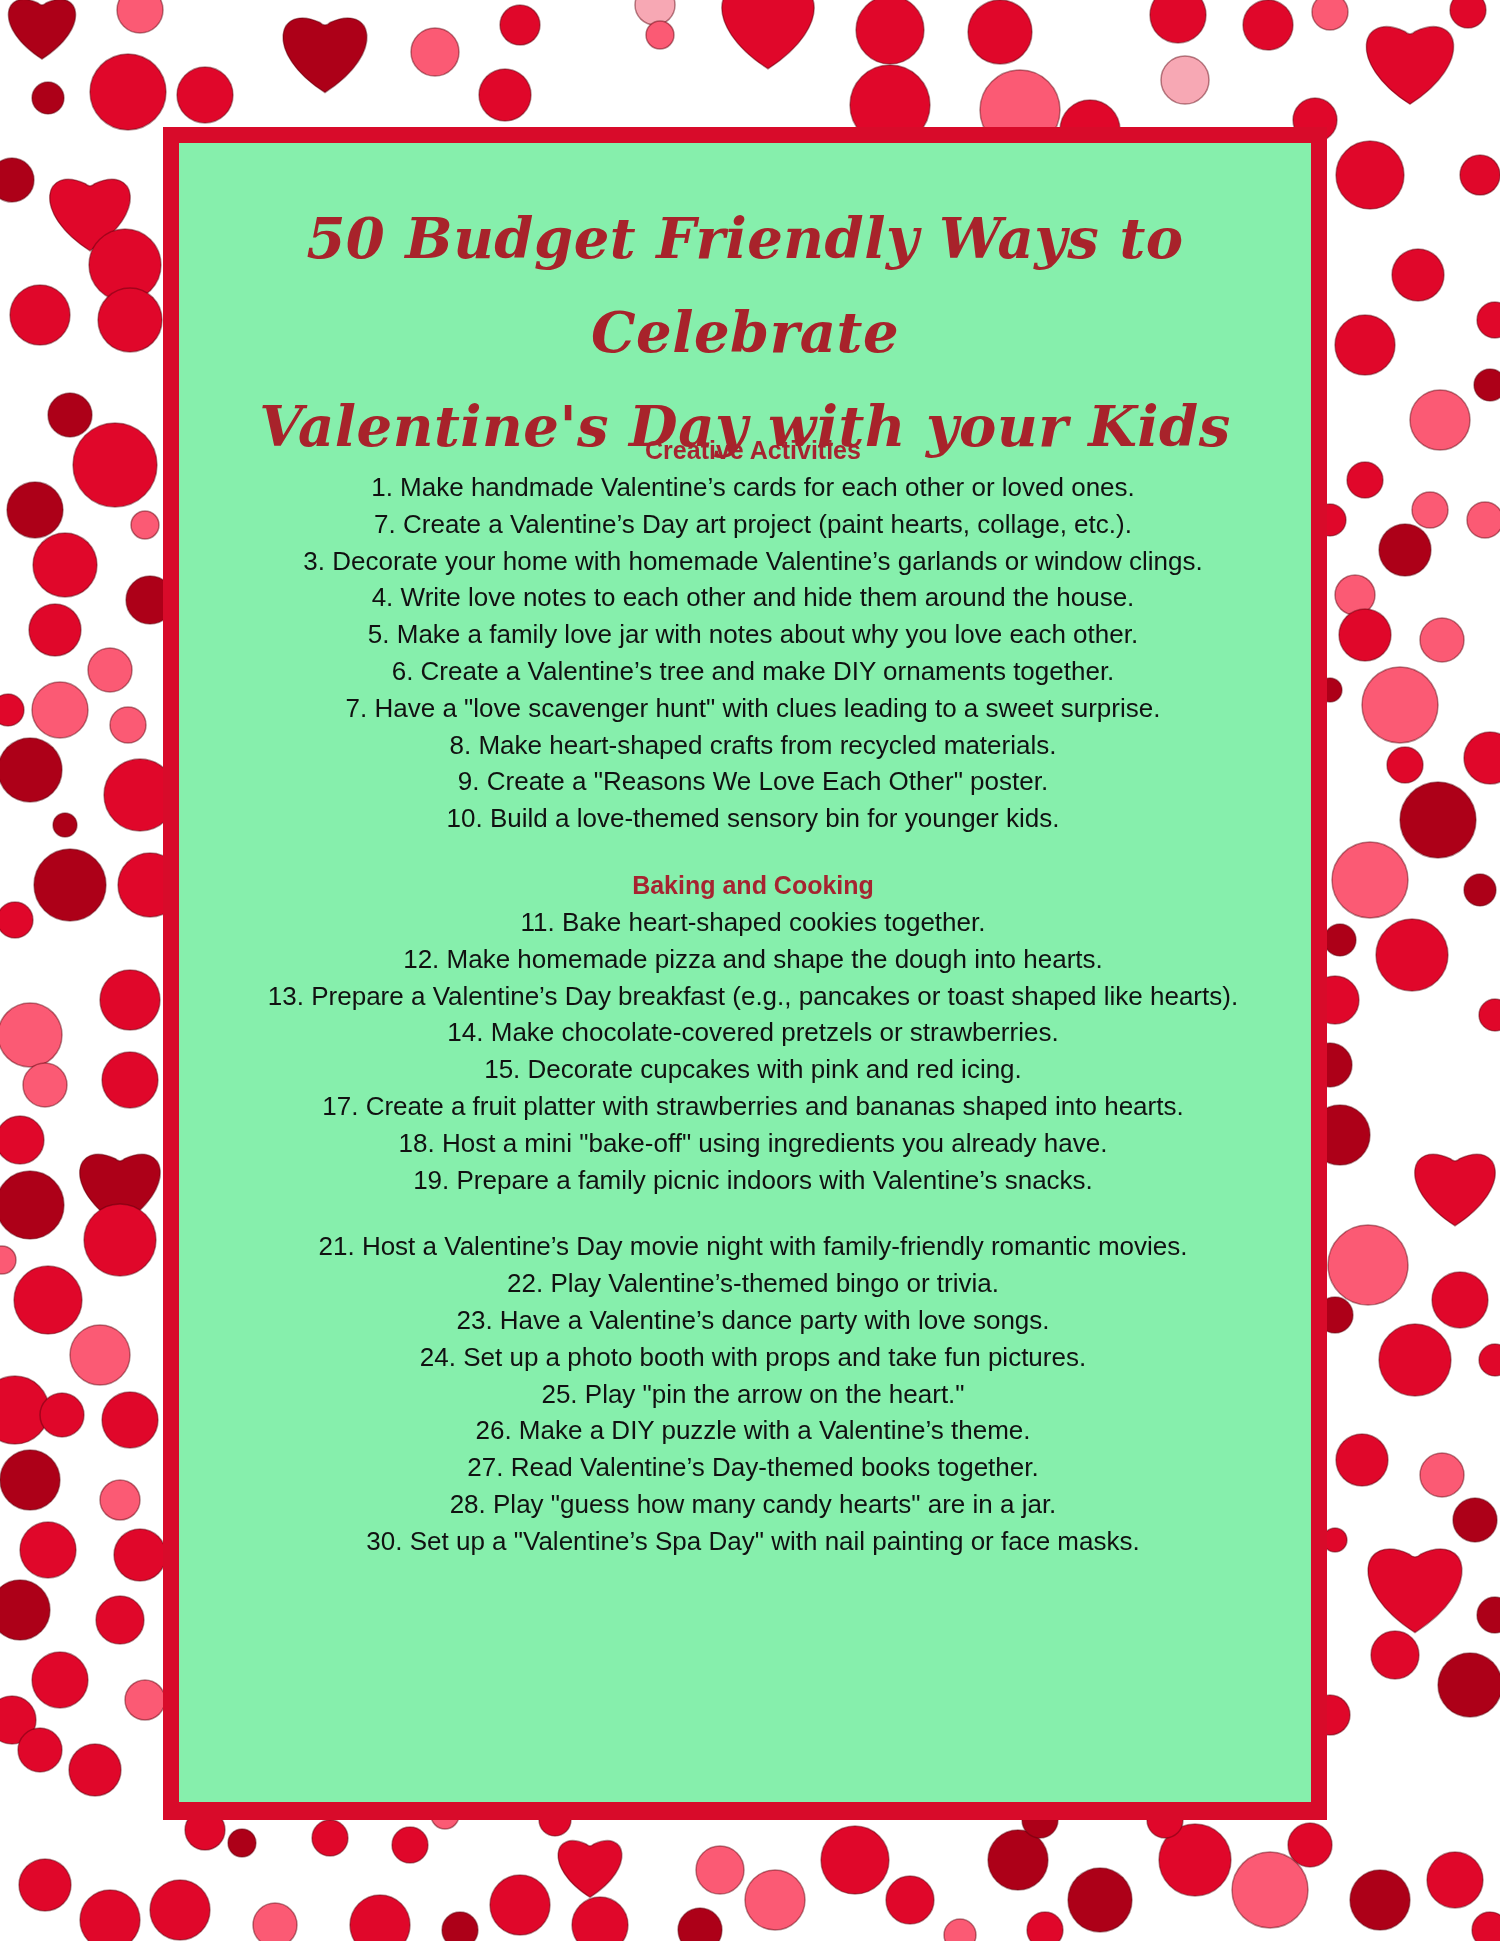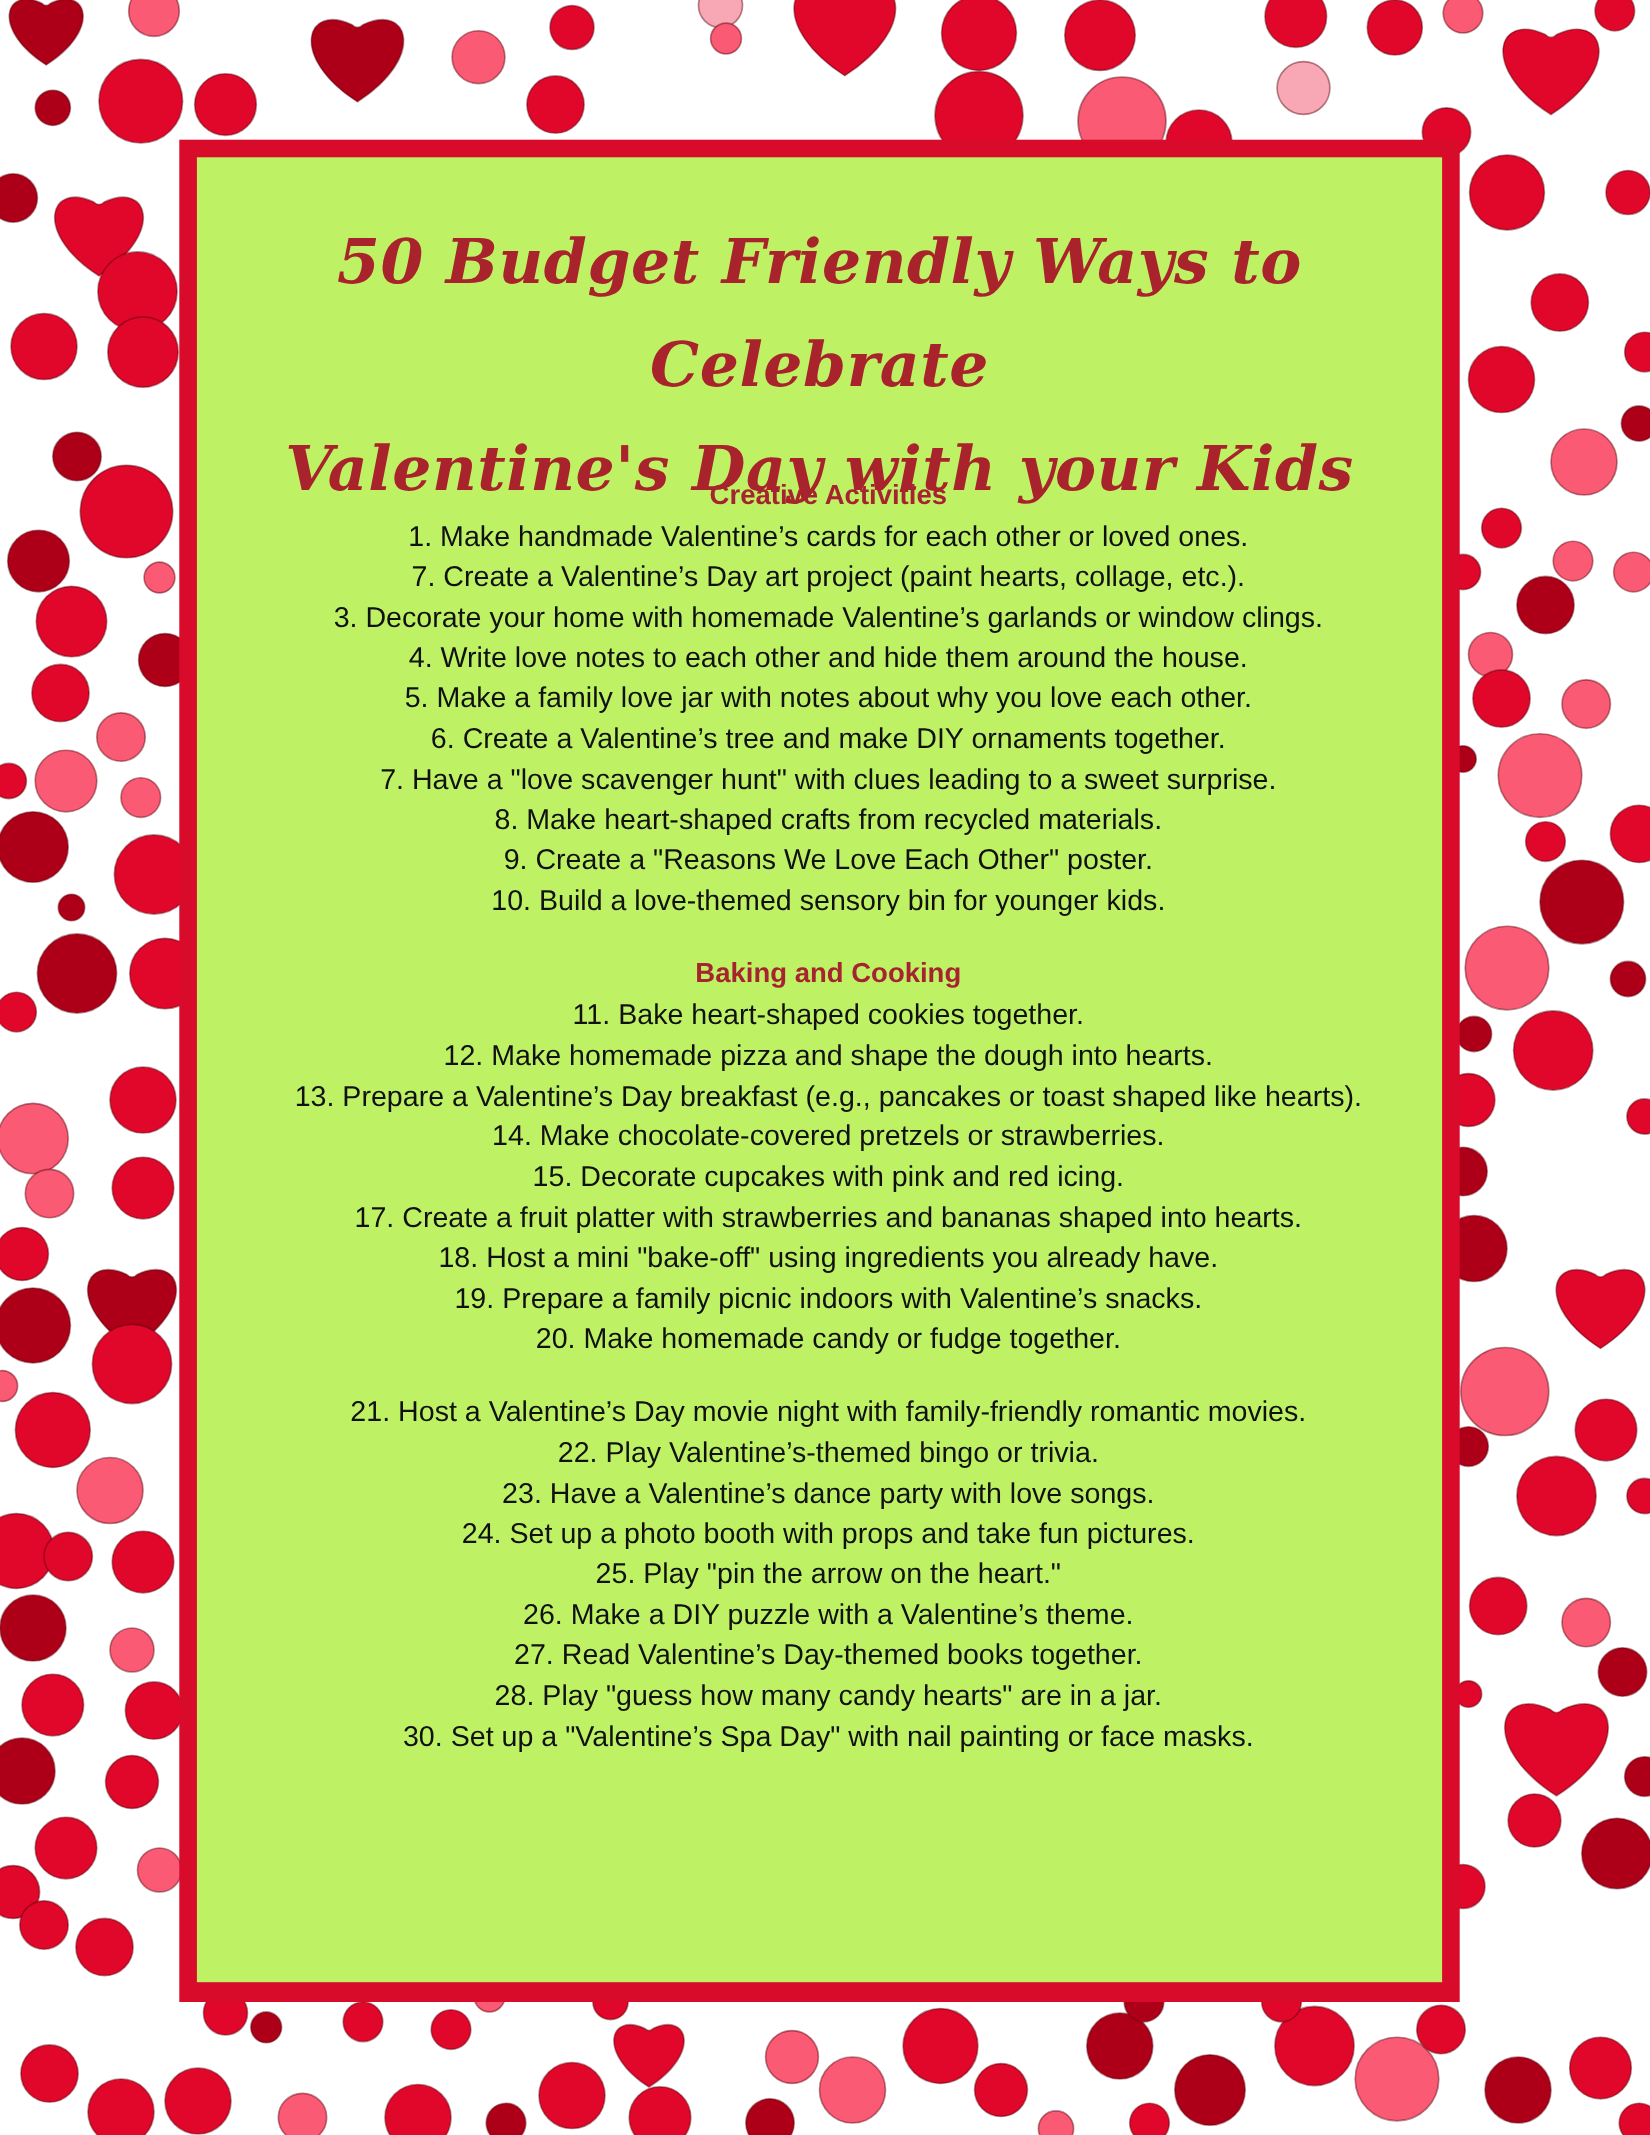--- a/index.html
+++ b/index.html
@@ -8,21 +8,21 @@
     background: #ffffff;
     font-family: "Liberation Sans", "DejaVu Sans", sans-serif;
   }
   #bg { position: absolute; left: 0; top: 0; width: 1500px; height: 1941px; z-index: 0; }
   .frame {
     position: absolute; left: 163px; top: 127px; width: 1164px; height: 1693px;
     box-sizing: border-box; background: #d80b2a; z-index: 1;
   }
   .frame-inner {
     position: absolute; left: 16px; top: 16px; right: 16px; bottom: 18px;
-    background: #bef264;
+    background: #86efac;
   }
   .title {
     position: absolute; left: 0; right: 0; top: 48px;
     text-align: center; color: #a8232b;
     font-family: "DejaVu Serif", "Liberation Serif", serif;
     font-style: italic; font-weight: bold;
     font-size: 56px; line-height: 94px; letter-spacing: 0.5px;
   }
   .title .line { display: block; }
   .content {
@@ -244,21 +244,20 @@
       <div class="section">
         <div class="section-heading">Baking and Cooking</div>
         <div class="item">11. Bake heart-shaped cookies together.</div>
         <div class="item">12. Make homemade pizza and shape the dough into hearts.</div>
         <div class="item">13. Prepare a Valentine’s Day breakfast (e.g., pancakes or toast shaped like hearts).</div>
         <div class="item">14. Make chocolate-covered pretzels or strawberries.</div>
         <div class="item">15. Decorate cupcakes with pink and red icing.</div>
         <div class="item">17. Create a fruit platter with strawberries and bananas shaped into hearts.</div>
         <div class="item">18. Host a mini "bake-off" using ingredients you already have.</div>
         <div class="item">19. Prepare a family picnic indoors with Valentine’s snacks.</div>
-        <div class="item">20. Make homemade candy or fudge together.</div>
       </div>
 
       <div class="section">
         <div class="item">21. Host a Valentine’s Day movie night with family-friendly romantic movies.</div>
         <div class="item">22. Play Valentine’s-themed bingo or trivia.</div>
         <div class="item">23. Have a Valentine’s dance party with love songs.</div>
         <div class="item">24. Set up a photo booth with props and take fun pictures.</div>
         <div class="item">25. Play "pin the arrow on the heart."</div>
         <div class="item">26. Make a DIY puzzle with a Valentine’s theme.</div>
         <div class="item">27. Read Valentine’s Day-themed books together.</div>

